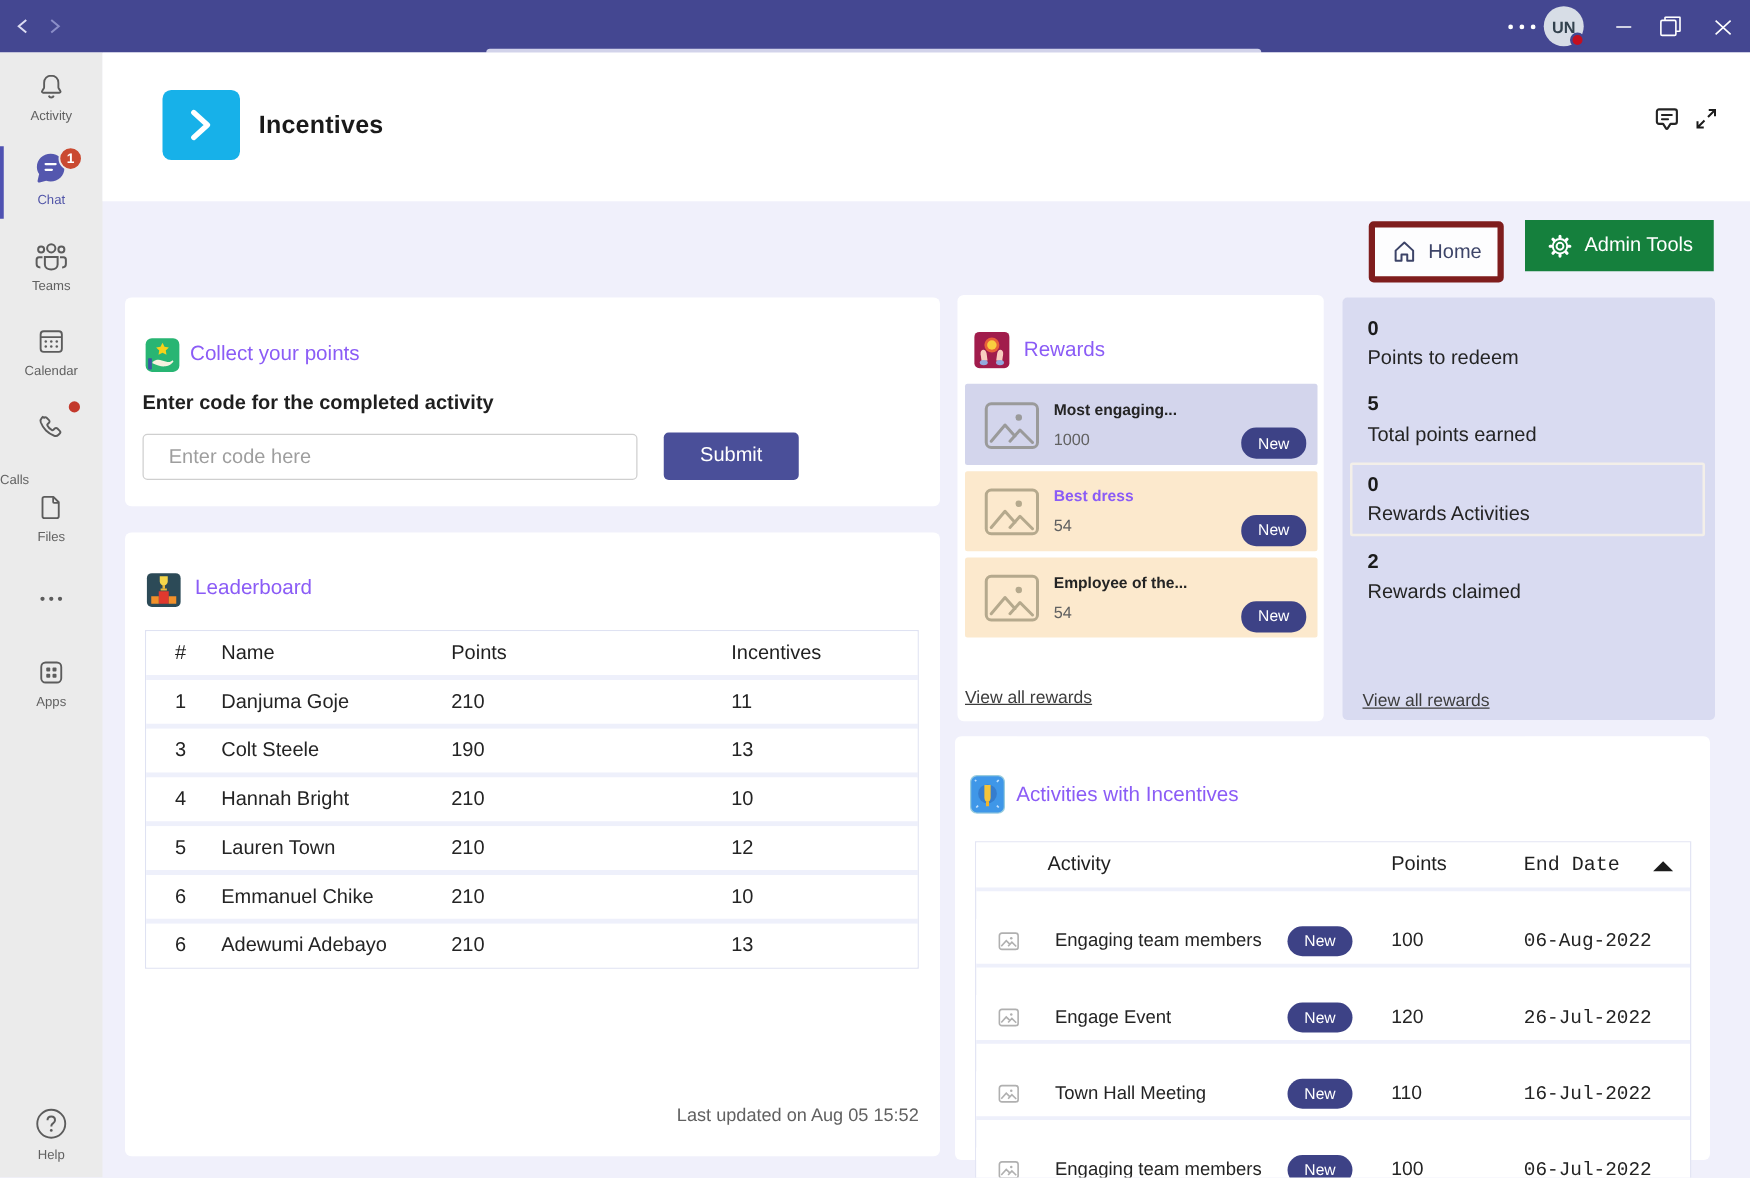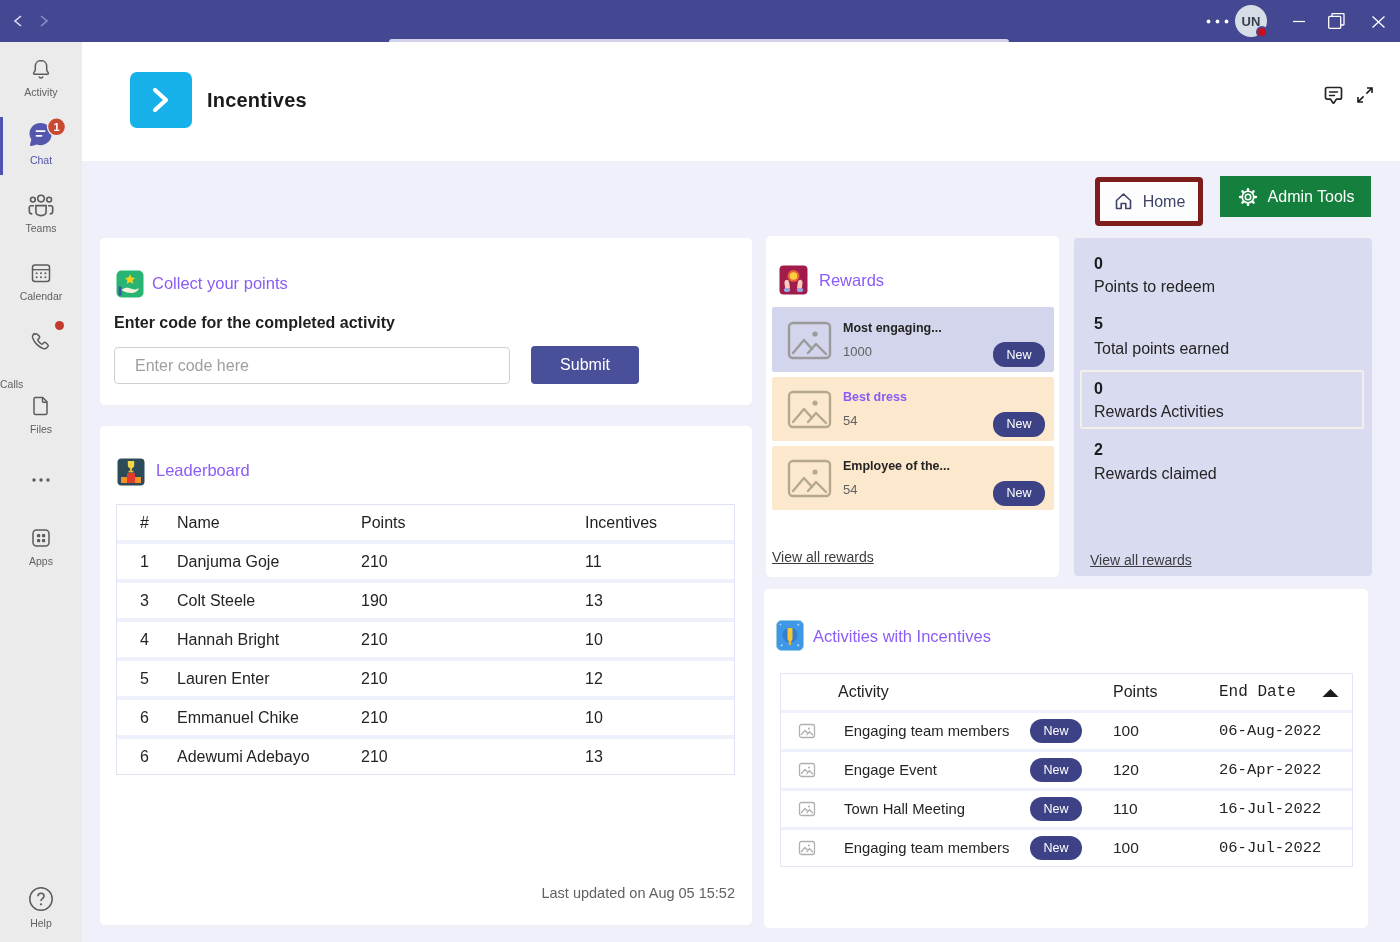--- a/index.html
+++ b/index.html
@@ -53,21 +53,21 @@
 
 
 #stats { left:1074px; top:238px; width:298px; height:338px; background:#d9dbf1; border-radius:4px; }
 .statnum { position:absolute; left:20px; font-size:16px; font-weight:bold; color:#1b1b1b; }
 .statlab { position:absolute; left:20px; font-size:16px; color:#242424; }
 
 
 #acts { left:764px; top:589px; width:604px; height:339px; }
 .atable { left:780px; top:673px; width:573px; border:1px solid #e3e5f4; }
 .ahead { display:flex; align-items:center; height:36px; background:#fff; font-size:16px; color:#1f1f1f; }
-.arow { display:flex; align-items:center; height:36px; background:#fff; font-size:15.5px; color:#242424; }
+.arow { display:flex; align-items:center; height:36px; background:#fff; font-size:15.5px; color:#242424;margin-top:22px; }
 .asep { height:3px; background:#eef0fb; }
 .ac0 { width:63px; padding-left:17px; display:flex; align-items:center; }
 .ac1 { width:186px; font-size:14.8px; }
 .acb { width:83px; }
 .ac2 { width:106px; }
 .ac3 { flex:1;font-family:Liberation Mono, monospace; }
 </style>
 </head>
 <body>
 
@@ -278,21 +278,21 @@
   <div class="lsep"></div>
   <div class="lrow">
       <div class="lc1">4</div>
       <div class="lc2">Hannah Bright</div>
       <div class="lc3">210</div>
       <div class="lc4">10</div>
     </div>
   <div class="lsep"></div>
   <div class="lrow">
       <div class="lc1">5</div>
-      <div class="lc2">Lauren Enter</div>
+      <div class="lc2">Lauren Town</div>
       <div class="lc3">210</div>
       <div class="lc4">12</div>
     </div>
   <div class="lsep"></div>
   <div class="lrow">
       <div class="lc1">6</div>
       <div class="lc2">Emmanuel Chike</div>
       <div class="lc3">210</div>
       <div class="lc4">10</div>
     </div>
@@ -414,21 +414,21 @@
             <circle cx="11" cy="6.5" r="1" fill="#b0b0b0" stroke="none"></circle>
             <path d="M3 13 L7 8.5 L10 11.5 M8.5 13 L11.5 9.8 L15 13.2"></path>
           </g>
         </svg>
       </div>
       <div class="ac1">Engage Event</div>
       <div class="acb">
         <div class="newbtn" style="position:static;width:52px;height:24px;font-size:12.5px">New</div>
       </div>
       <div class="ac2">120</div>
-      <div class="ac3">26-Apr-2022</div>
+      <div class="ac3">26-Jul-2022</div>
     </div>
   <div class="asep"></div>
   <div class="arow">
       <div class="ac0">
         <svg width="18" height="18" viewBox="0 0 18 18">
           <g fill="none" stroke="#b0b0b0" stroke-width="1.3">
             <rect x="1.5" y="2.5" width="15" height="13" rx="2"></rect>
             <circle cx="11" cy="6.5" r="1" fill="#b0b0b0" stroke="none"></circle>
             <path d="M3 13 L7 8.5 L10 11.5 M8.5 13 L11.5 9.8 L15 13.2"></path>
           </g>

